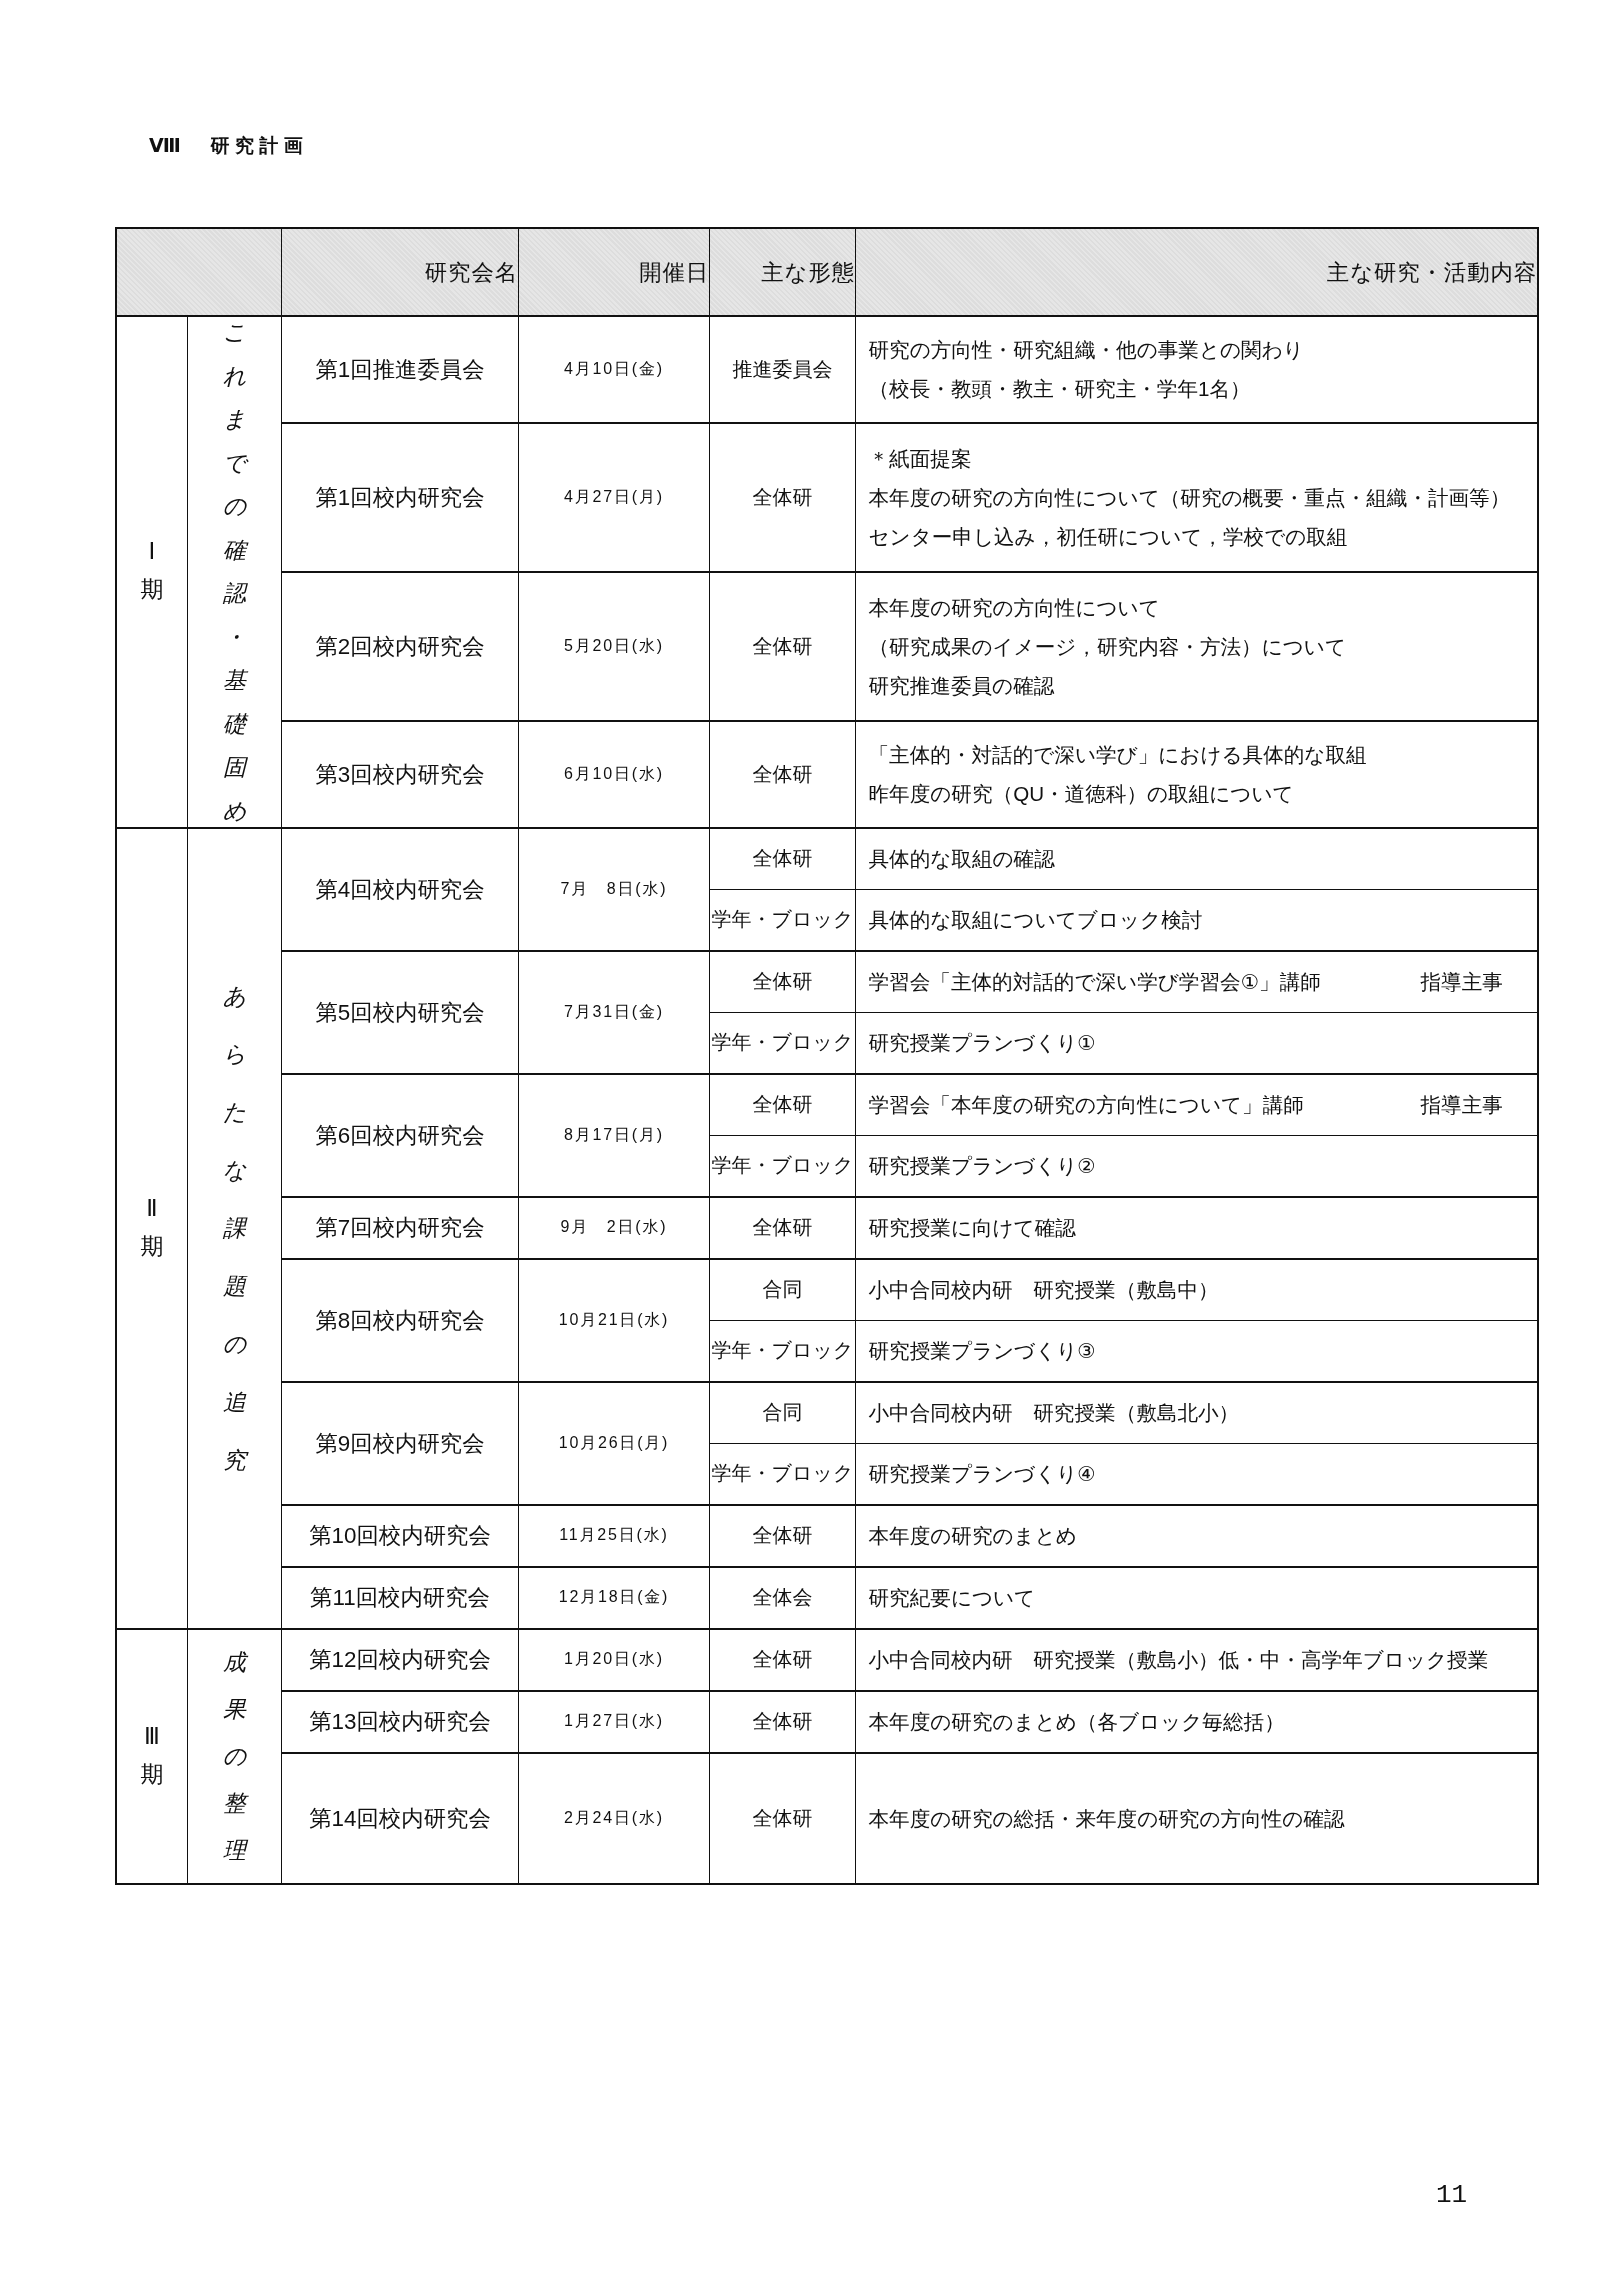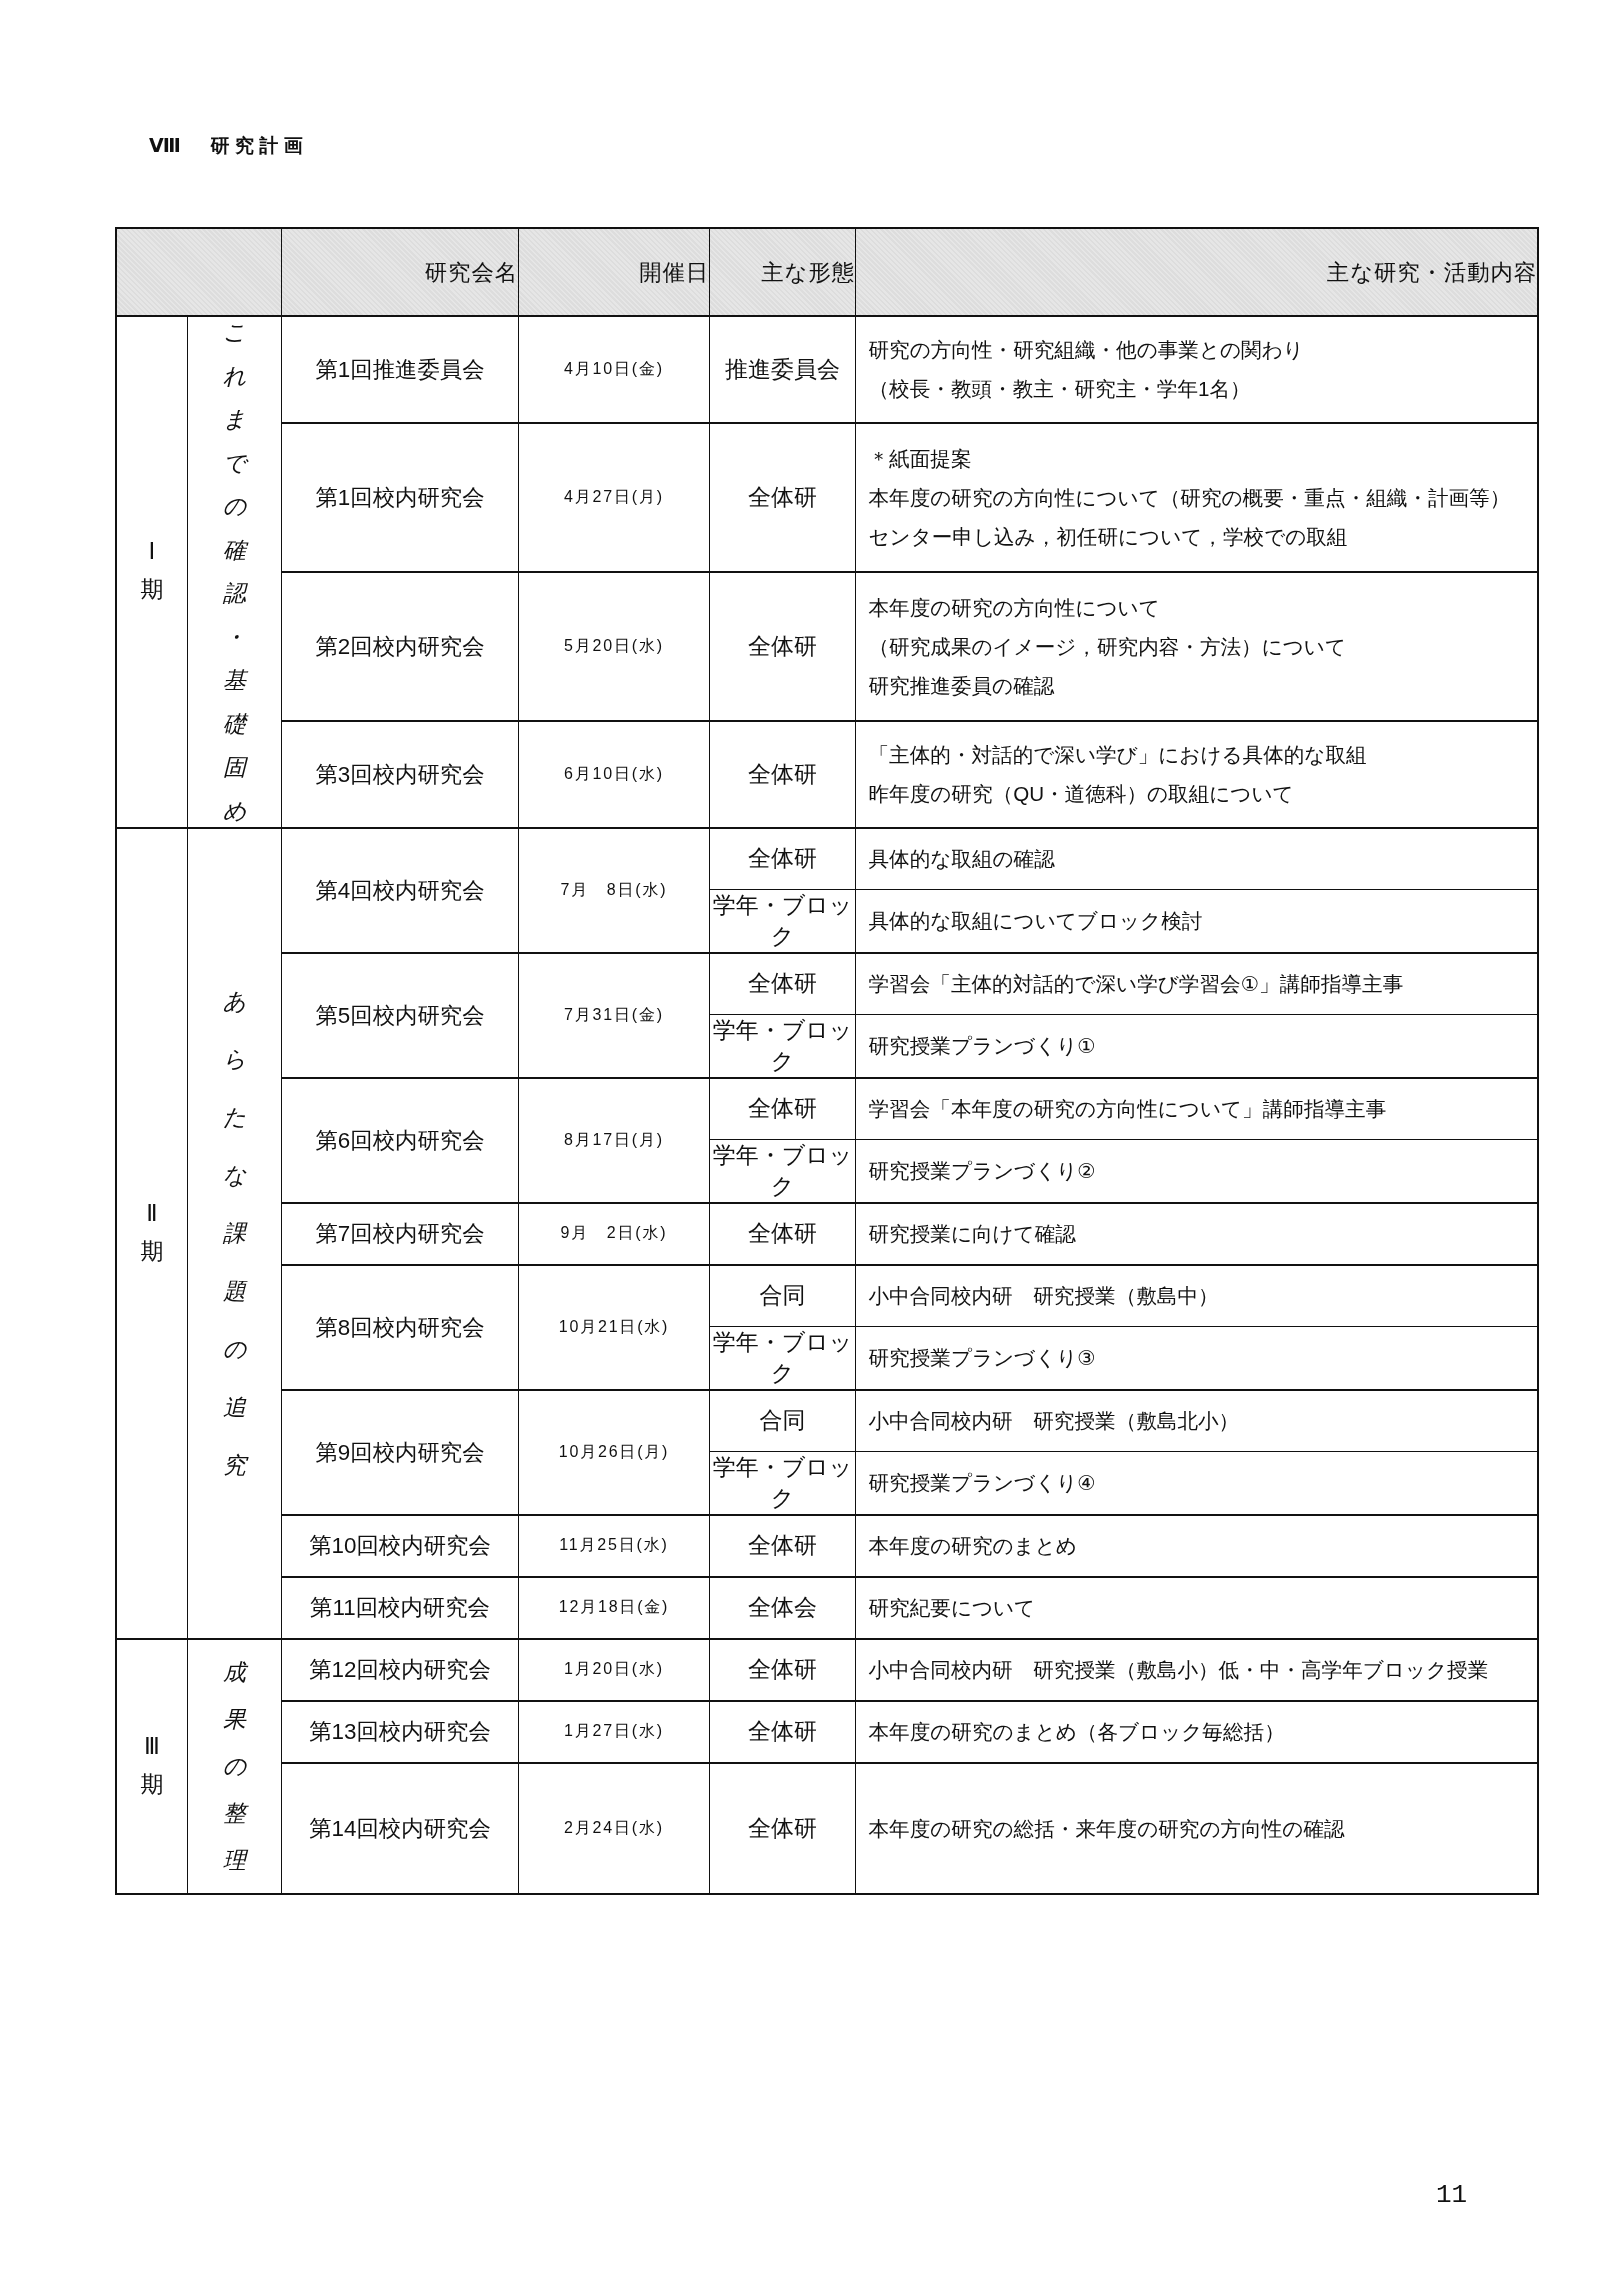--- a/index.html
+++ b/index.html
@@ -38,27 +38,27 @@
   td.h-tall{height:111px;}
   .period-cell,.theme-cell{text-align:center;}
   .v-stack{
     display:flex;flex-direction:column;align-items:center;justify-content:center;
   }
   .period-cell .v-stack{gap:9px;font-size:23px;}
   .theme-cell .v-stack{font-size:23px;font-style:italic;}
   .name-cell,.date-cell,.format-cell{text-align:center;}
   .name-cell{font-size:22.4px;}
   .date-cell{font-size:16px;letter-spacing:1.8px;}
-  .format-cell{font-size:23px;}
+  .format-cell{font-size:20px;}
   .content-cell{
     text-align:left;font-size:20.6px;padding:9px 7.2px 9px 12.5px;
   }
   .content-line{line-height:39px;white-space:nowrap;}
   .content-line.split{
-    display:flex;justify-content:flex-start;padding-right:27px;
+    display:flex;justify-content:space-between;padding-right:27px;
   }
 </style>
 </head>
 <body>
 
 <div class="doc-title">Ⅷ　研究計画</div>
 
 <table class="schedule">
   <colgroup>
     <col style="width:71px">

